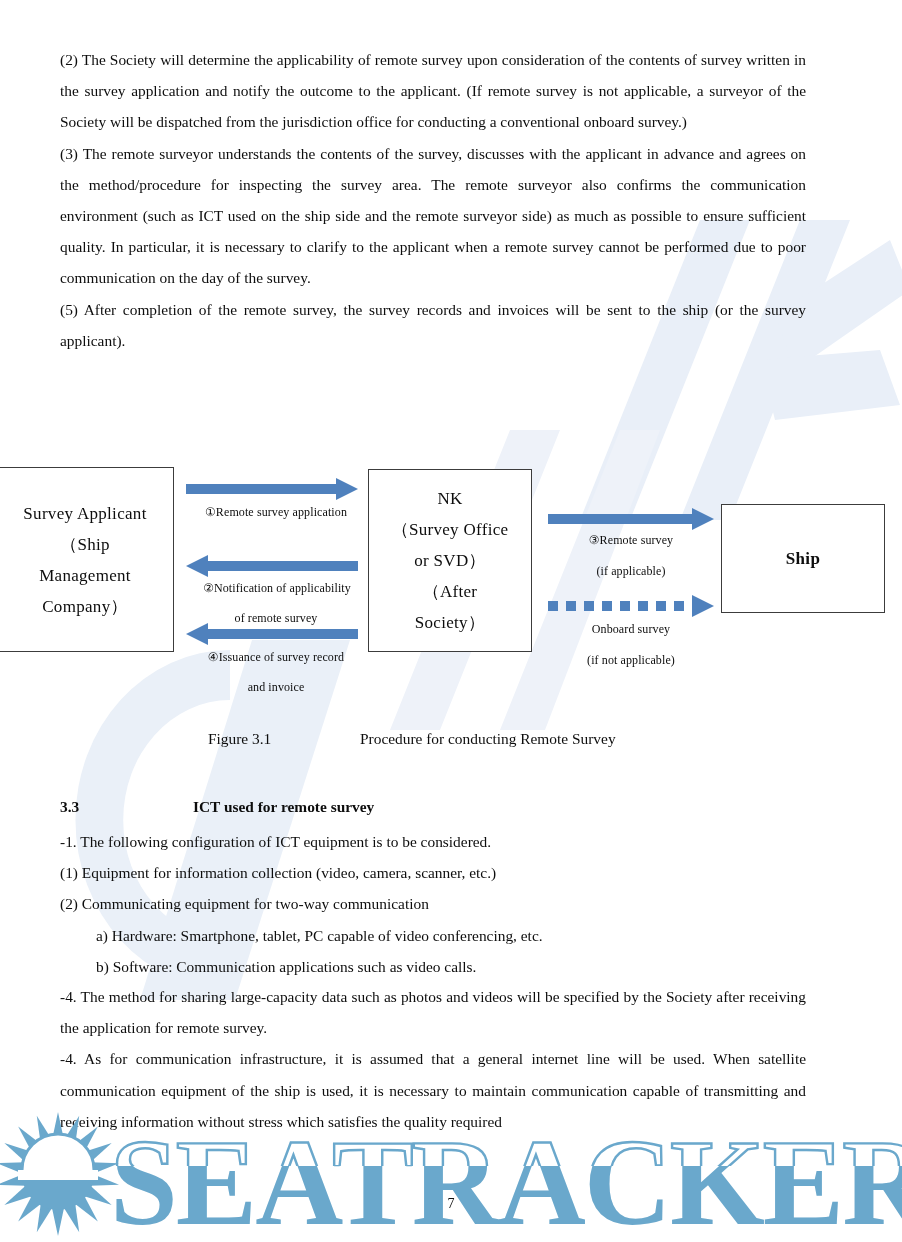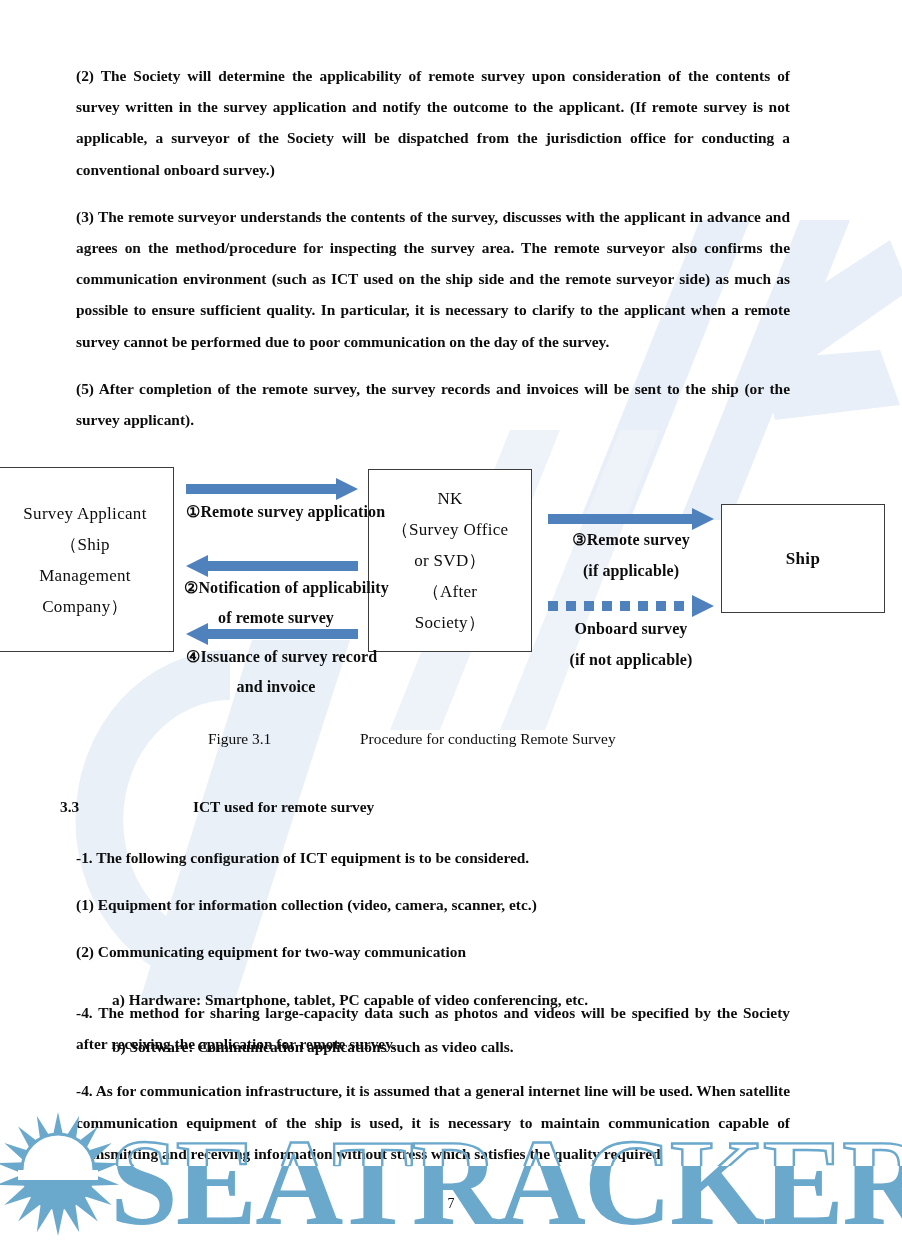--- a/index.html
+++ b/index.html
@@ -33,23 +33,22 @@
   .body-block {
     position: absolute;
     left: 60px;
     width: 746px;
     font-size: 15.4px;
     line-height: 31.2px;
     text-align: justify;
     text-justify: inter-word;
   }
   .body-block p {
-    margin: 16px;
+    margin: 0;
     text-align: justify;
-    font-weight: bold;
   }
   .body-block p.nojust { text-align: left; }
 
   .para-top { top: 44px; }
 
   
   .diagram {
     position: absolute;
     left: 0;
     top: 455px;
@@ -105,26 +104,25 @@
   }
 
   .a1 { left: 186px; top: 23px;  width: 172px; }
   .a2 { left: 186px; top: 100px; width: 172px; }
   .a4 { left: 186px; top: 168px; width: 172px; }
   .a3 { left: 548px; top: 53px;  width: 166px; }
   .a5 { left: 548px; top: 140px; width: 166px; }
 
   .dlabel {
     position: absolute;
-    font-size: 16px;
+    font-size: 12px;
     line-height: 18px;
     text-align: center;
     white-space: nowrap;
     letter-spacing: 0.1px;
-    font-weight: bold;
   }
   .l1 { left: 186px; top: 48px;  width: 180px; }
   .l2 { left: 184px; top: 124px; width: 186px; }
   .l2b{ left: 186px; top: 154px; width: 180px; }
   .l4 { left: 186px; top: 193px; width: 180px; }
   .l4b{ left: 186px; top: 223px; width: 180px; text-align:center; }
   .l3 { left: 548px; top: 76px;  width: 166px; }
   .l3b{ left: 548px; top: 107px; width: 166px; }
   .l5 { left: 548px; top: 165px; width: 166px; }
   .l5b{ left: 548px; top: 196px; width: 166px; }

